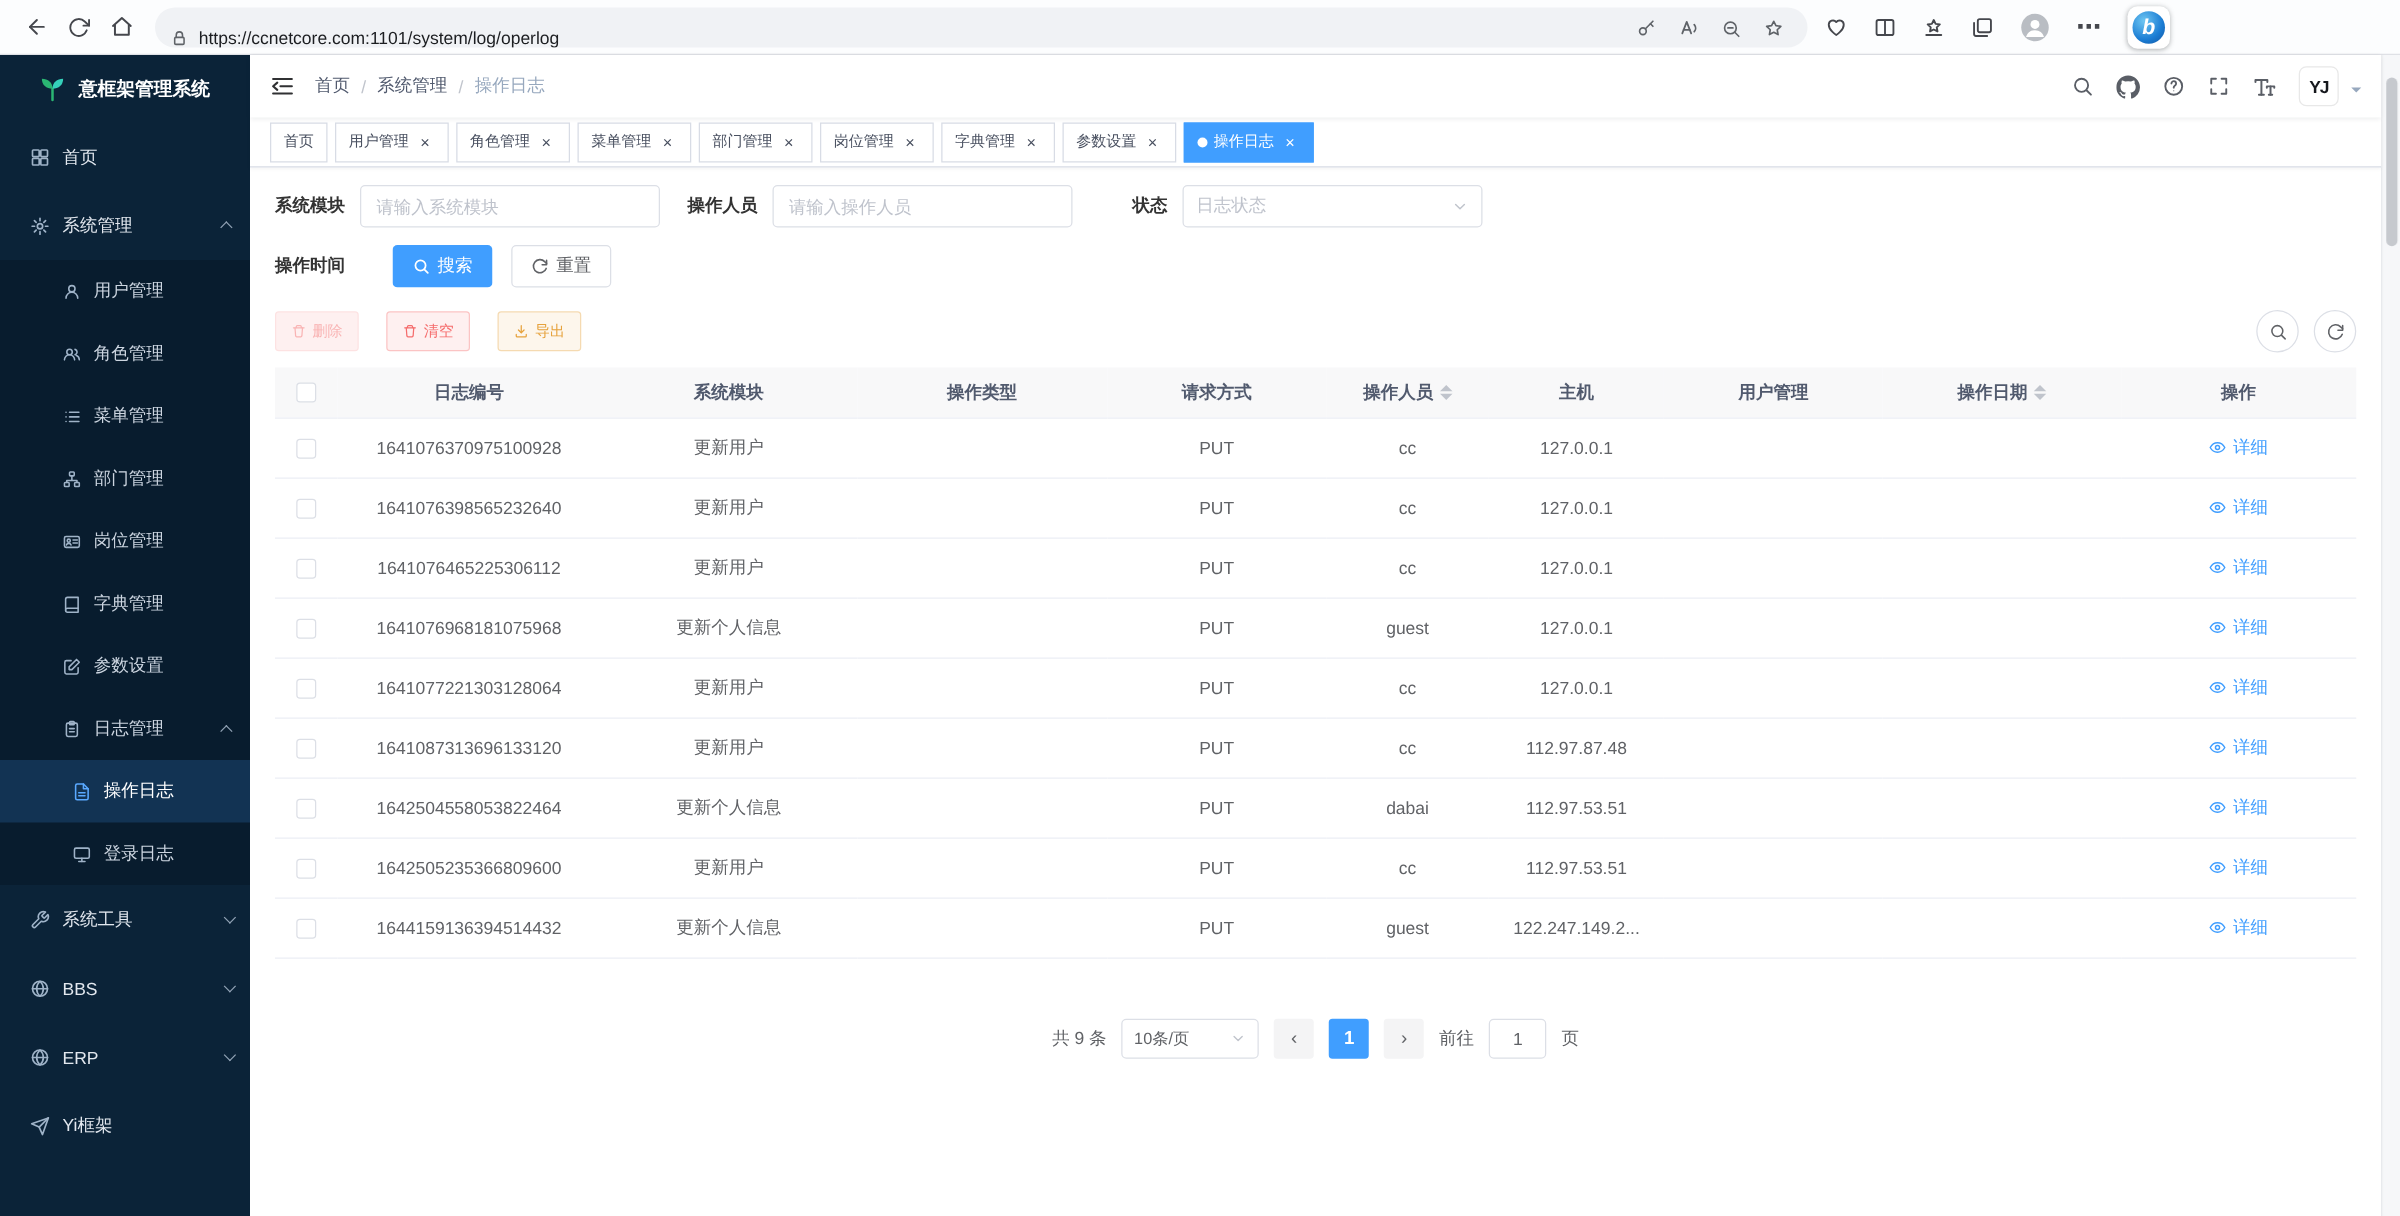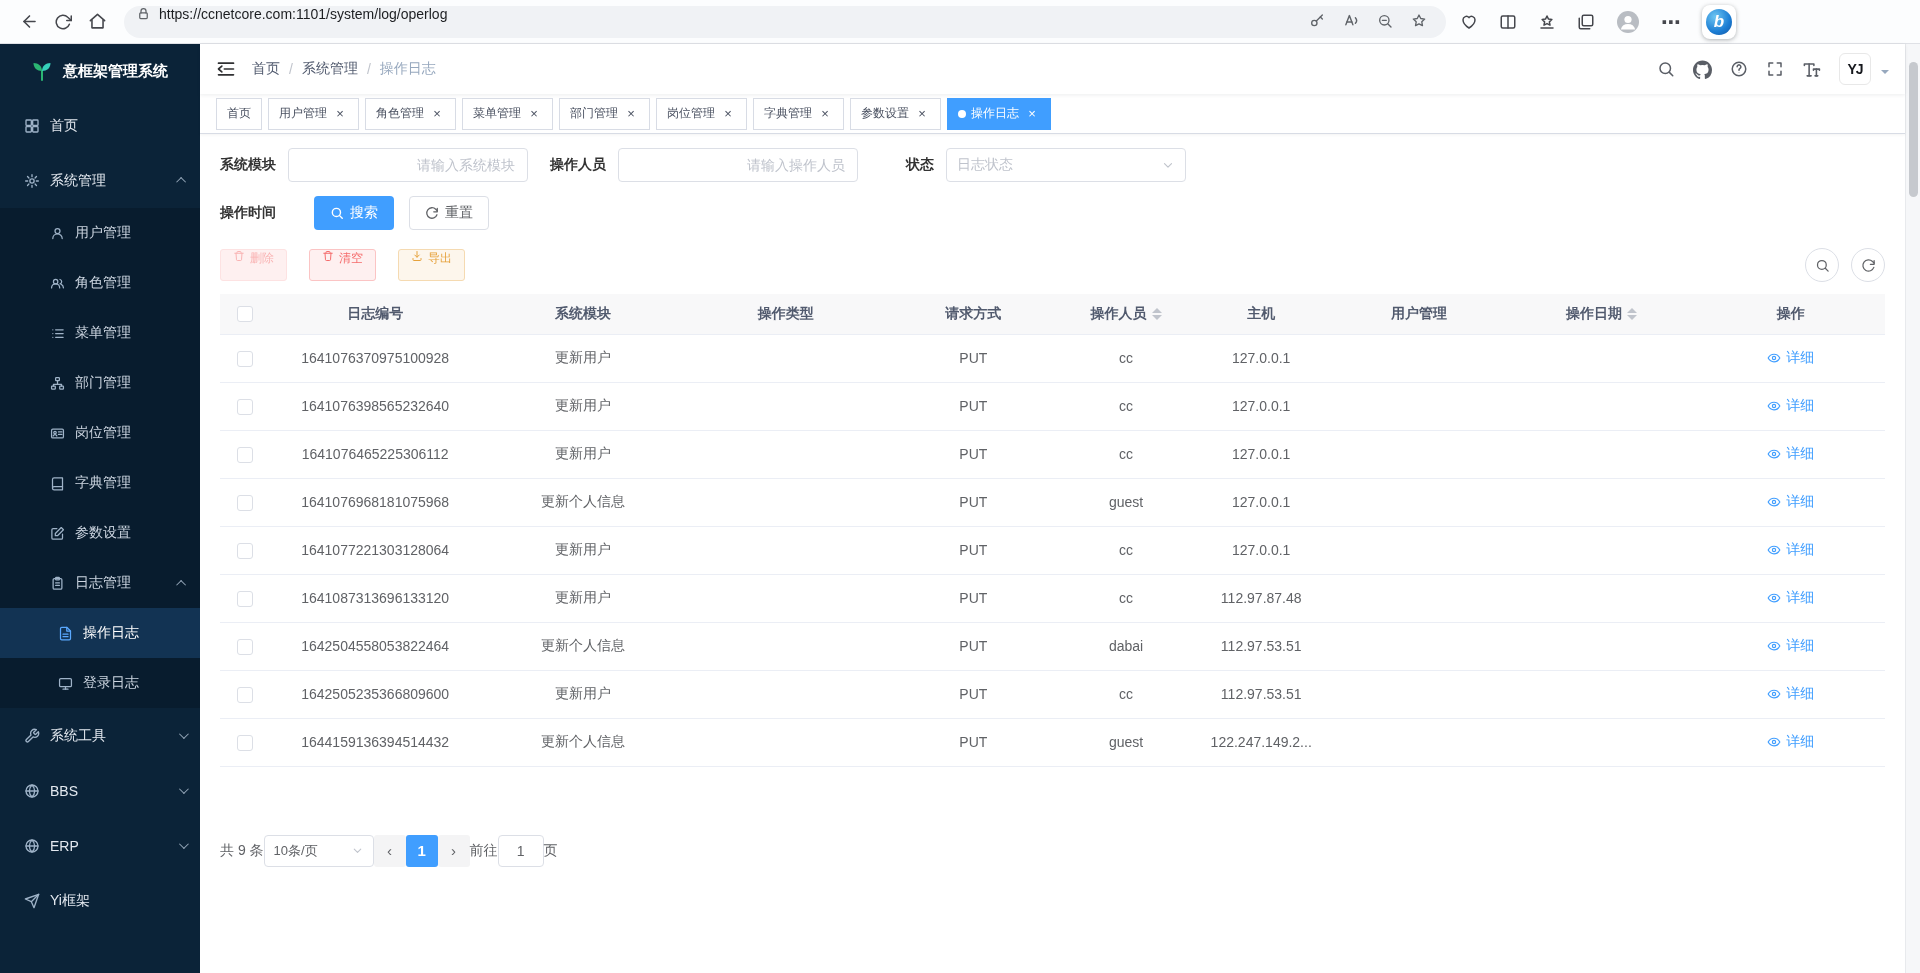--- a/index.html
+++ b/index.html
@@ -2,21 +2,21 @@
 <html><head>
 <meta charset="utf-8">
 <style>
   * { box-sizing: border-box; margin: 0; padding: 0; }
   html, body { width: 1920px; height: 973px; overflow: hidden; }
   body { font-family: "Liberation Sans", "DejaVu Sans", sans-serif; background: #fff; color: #303133; }
 
   
   .browser { height: 44px; background: #fcfdfe; border-bottom: 1px solid #dfe1e6; display: flex; align-items: center; padding: 0 12px; }
   .b-btn { width: 34px; height: 34px; border-radius: 7px; display: flex; align-items: center; justify-content: center; color: #45474d; flex: 0 0 auto; cursor: pointer; }
-  .url-pill { width: 1322px; height: 32px; border-radius: 16px; background: #f0f2f5; display: flex; align-items: flex-start; padding: 0 12px; margin-left: 10px; color: #5f6368; }
+  .url-pill { width: 1322px; height: 32px; border-radius: 16px; background: #f0f2f5; display: flex; align-items: flex-end; padding: 0 12px; margin-left: 10px; color: #5f6368; }
   .url-text { color: #1c1e21; font-size: 14px; margin-left: 8px; flex: 1; white-space: nowrap; overflow: hidden; }
   .p-icon { width: 30px; height: 30px; border-radius: 6px; display: flex; align-items: center; justify-content: center; color: #5f6368; margin-left: 4px; cursor: pointer; flex: 0 0 auto; }
   .b-right { display: flex; align-items: center; margin-left: 14px; gap: 21px; color: #45474d; }
   .bing-badge { width: 34px; height: 34px; border-radius: 8px; background: #fff; box-shadow: 0 1px 4px rgba(60,64,67,.4); display: flex; align-items: center; justify-content: center; cursor: pointer; }
   .bing-circle { width: 26px; height: 26px; border-radius: 50%; background: radial-gradient(circle at 35% 30%, #6ec6f2, #1b7dd4 60%, #14549f); color: #fff; font-weight: 700; font-style: italic; font-size: 17px; display: flex; align-items: center; justify-content: center; }
 
   
   .app { display: flex; height: 929px; width: 1905px; }
   .sidebar { width: 200px; flex: 0 0 200px; background: #0b2338; color: #cfd6e0; overflow: hidden; }
   .logo { height: 54px; display: flex; align-items: center; padding: 0 0 0 30px; gap: 9px; }
@@ -51,52 +51,52 @@
   .tab { height: 32px; display: inline-flex; align-items: center; padding: 0 10px; border: 1px solid #d8dce5; background: #fff; color: #495060; font-size: 12px; gap: 5px; cursor: pointer; white-space: nowrap; }
   .tab.active { background: #409eff; color: #fff; border-color: #409eff; }
   .tab .dot { width: 8px; height: 8px; border-radius: 50%; background: #fff; display: inline-block; }
   .tab .close { font-size: 13px; width: 16px; height: 16px; line-height: 15px; text-align: center; border-radius: 50%; }
 
   
   .content { flex: 1; padding: 14px 20px 0 20px; background: #fff; }
   .form-row { display: flex; align-items: center; margin-bottom: 14px; }
   .grp { display: flex; align-items: center; }
   .f-label { font-size: 14px; font-weight: 700; color: #333; margin-right: 12px; white-space: nowrap; }
-  .f-input { height: 34px; width: 240px; border: 1px solid #dcdfe6; border-radius: 4px; padding: 0 12px; font-size: 14px; color: #606266; background: #fff; outline: none; text-align: right; }
+  .f-input { height: 34px; width: 240px; border: 1px solid #dcdfe6; border-radius: 4px; padding: 0 12px; font-size: 14px; color: #606266; background: #fff; outline: none; }
   .f-input::placeholder { color: #bfc3cc; }
   .f-select { height: 34px; width: 240px; border: 1px solid #dcdfe6; border-radius: 4px; padding: 0 10px; display: flex; align-items: center; justify-content: space-between; color: #bfc3cc; font-size: 14px; cursor: pointer; background: #fff; }
   .f-date { height: 34px; width: 240px; border: 1px solid #dcdfe6; border-radius: 4px; padding: 0 10px; display: flex; align-items: center; gap: 10px; font-size: 14px; color: #bfc3cc; cursor: pointer; background: #fff; }
   .f-date .sep { color: #606266; }
   .mr22 { margin-right: 22px; } .ml48 { margin-left: 48px; }
 
   .btn { height: 34px; border-radius: 4px; font-size: 14px; display: inline-flex; align-items: center; gap: 6px; padding: 0 15px; cursor: pointer; border: 1px solid transparent; background: #fff; }
   .btn-primary { background: #409eff; color: #fff; margin-left: 26px; }
   .btn-plain { border-color: #dcdfe6; color: #606266; margin-left: 15px; }
 
   .toolbar { display: flex; align-items: center; margin-top: 18px; }
-  .btn-mini { height: 32px; border-radius: 3px; font-size: 12px; display: inline-flex; gap: 5px; padding: 0 12px; cursor: pointer; border: 1px solid transparent; margin-right: 22px; }
+  .btn-mini { height: 32px; border-radius: 3px; font-size: 12px; display: inline-flex; align-items: center; gap: 5px; padding: 0 12px; cursor: pointer; border: 1px solid transparent; margin-right: 22px; }
   .btn-del { background: #fef0f0; border-color: #fde2e2; color: #f9b4b4; cursor: not-allowed; }
   .btn-clear { background: #fef0f0; border-color: #fbc4c4; color: #f56c6c; }
   .btn-export { background: #fdf6ec; border-color: #f5dab1; color: #e6a23c; }
   .tool-right { margin-left: auto; display: flex; gap: 12px; }
   .circle-btn { width: 34px; height: 34px; border: 1px solid #dcdfe6; border-radius: 50%; display: flex; align-items: center; justify-content: center; color: #606266; background: #fff; cursor: pointer; }
 
   
   .log-table { width: 100%; border-collapse: collapse; table-layout: fixed; margin-top: 12px; font-size: 14px; color: #606266; }
   .log-table thead th { background: #f8f8f9; color: #515a6e; font-weight: 700; height: 40px; border-bottom: 1px solid #ebeef5; text-align: center; white-space: nowrap; }
   .log-table tbody td { height: 48px; border-bottom: 1px solid #ebeef5; text-align: center; white-space: nowrap; overflow: hidden; text-overflow: ellipsis; }
   .checkbox { display: inline-block; width: 16px; height: 16px; border: 1px solid #dcdfe6; border-radius: 3px; background: #fff; vertical-align: middle; cursor: pointer; }
   .sort { display: inline-flex; flex-direction: column; margin-left: 5px; vertical-align: middle; }
   .sort i { width: 0; height: 0; border: 5px solid transparent; display: block; }
   .sort .up { border-bottom-color: #c0c4cc; margin-bottom: 2px; border-top-width: 0; }
   .sort .down { border-top-color: #c0c4cc; border-bottom-width: 0; }
   .detail-link { color: #409eff; display: inline-flex; align-items: center; gap: 5px; cursor: pointer; text-decoration: none; }
 
   
-  .pagination { display: flex; align-items: center; justify-content: flex-start; margin-top: 68px; font-size: 14px; color: #606266; gap: 0; }
+  .pagination { display: flex; align-items: center; justify-content: center; margin-top: 48px; font-size: 14px; color: #606266; gap: 12px; }
   .size-select { width: 110px; height: 32px; border: 1px solid #dcdfe6; border-radius: 4px; display: flex; align-items: center; justify-content: space-between; padding: 0 9px; color: #606266; font-size: 13px; cursor: pointer; }
   .pg-btn { min-width: 32px; height: 32px; background: #f4f4f5; border-radius: 3px; display: flex; align-items: center; justify-content: center; color: #606266; font-size: 15px; cursor: pointer; border: none; }
   .pg-btn.page-active { background: #409eff; color: #fff; font-weight: 700; }
   .jump-input { width: 46px; height: 32px; border: 1px solid #dcdfe6; border-radius: 4px; text-align: center; font-size: 14px; color: #606266; outline: none; }
 
   
   .page-scrollbar { position: fixed; top: 44px; right: 0; width: 15px; bottom: 0; background: #f6f7f9; border-left: 1px solid #e8eaed; }
   .page-scrollbar .thumb { position: absolute; top: 18px; left: 3px; width: 9px; height: 135px; background: #c6c9ce; border-radius: 5px; cursor: pointer; }
 </style>
 </head>

